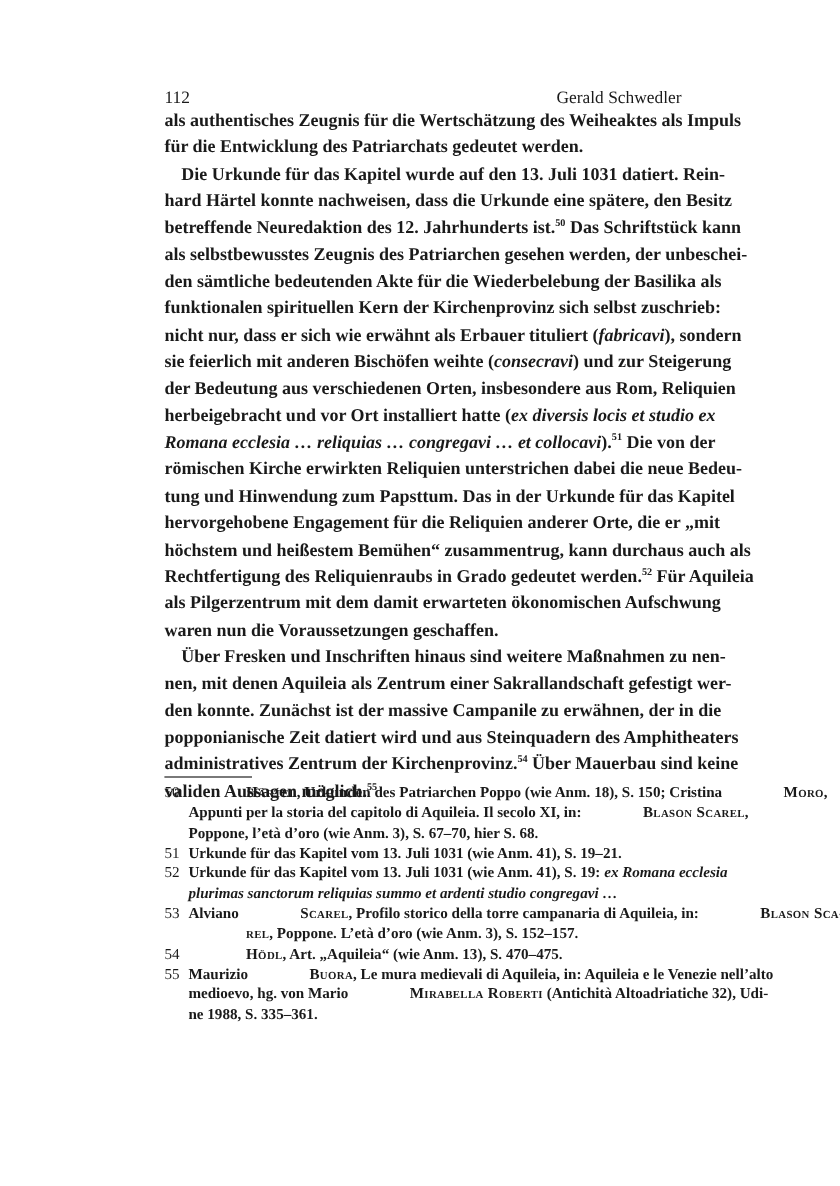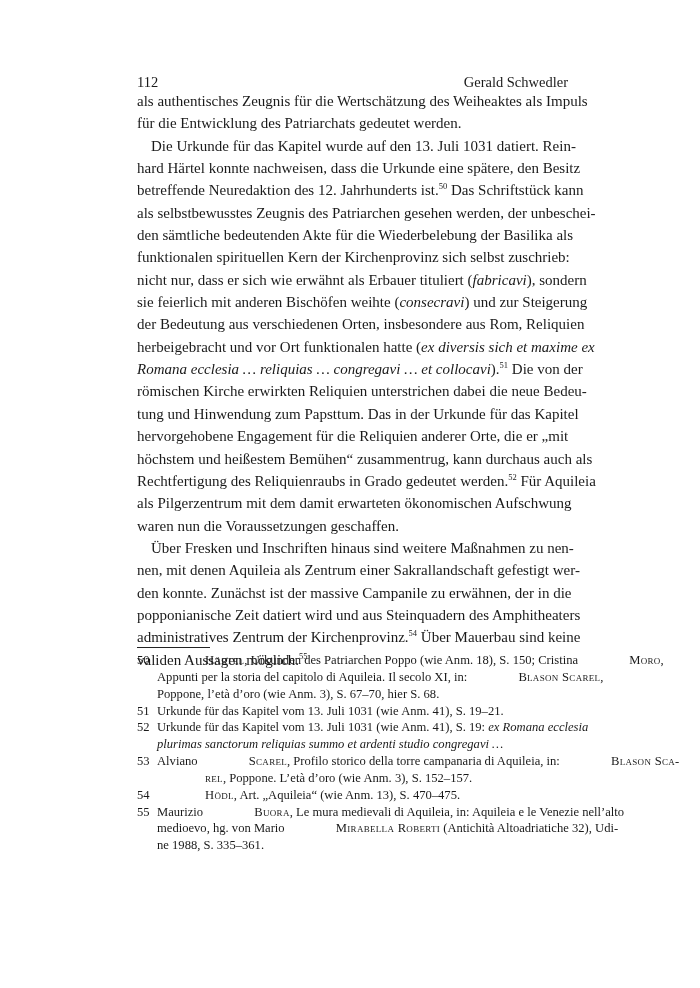--- a/index.html
+++ b/index.html
@@ -4,21 +4,21 @@
 <style>
   html, body { margin: 0; padding: 0; background: #ffffff; }
   body { width: 700px; height: 988px; position: relative; overflow: hidden;
          font-family: "Liberation Serif", "DejaVu Serif", serif; color: #1a1a1a; }
   .page { position: absolute; left: 137px; top: 0; width: 431px; }
   .running-head { position: absolute; top: 74px; left: 0; width: 431px; height: 20px; font-size: 14.5px; }
   .page-number { position: absolute; left: 0; top: 0; }
   .running-title { position: absolute; left: 0; width: 431px; text-align: right; top: 0; }
   .body-text { position: absolute; top: 90px; left: 0; width: 431px; font-size: 15px; line-height: 22.35px;
                text-align: justify; hyphens: manual; }
-  .line { display: block; text-align: justify; text-align-last: justify; white-space: nowrap; height: 22.35px; overflow: visible; }
+  .line { display: block; text-align: justify; text-align-last: justify; white-space: nowrap; height: 22.35px; overflow: visible; font-weight: bold; }
   .line.last { text-align-last: left; }
   .line.ind { padding-left: 14px; }
   i { font-style: italic; }
   sup { font-size: 8.5px; vertical-align: 0; position: relative; top: -6px; line-height: 0; }
   .sc { font-variant: small-caps; letter-spacing: 0.3px; padding-left: 48px; }
   .rule { position: absolute; top: 647px; left: 0; width: 73px; height: 0; border-top: 1px solid #222; }
   .footnotes { position: absolute; top: 652px; left: 0; width: 431px; font-size: 12.6px; line-height: 16.85px; }
   .fn { position: relative; padding-left: 20px; }
   .fn-num { position: absolute; left: 0; top: 0; }
   .fn .line { height: 16.85px; }
@@ -38,21 +38,21 @@
     <span class="line last"><span>für die Entwicklung des Patriarchats gedeutet werden.</span></span>
     <span class="line ind"><span>Die Urkunde für das Kapitel wurde auf den 13. Juli 1031 datiert. Rein-</span></span>
     <span class="line"><span>hard Härtel konnte nachweisen, dass die Urkunde eine spätere, den Besitz</span></span>
     <span class="line"><span>betreffende Neuredaktion des 12. Jahrhunderts ist.</span><sup>50</sup><span> Das Schriftstück kann</span></span>
     <span class="line"><span>als selbstbewusstes Zeugnis des Patriarchen gesehen werden, der unbeschei-</span></span>
     <span class="line"><span>den sämtliche bedeutenden Akte für die Wiederbelebung der Basilika als</span></span>
     <span class="line"><span>funktionalen spirituellen Kern der Kirchenprovinz sich selbst zuschrieb:</span></span>
     <span class="line"><span>nicht nur, dass er sich wie erwähnt als Erbauer tituliert (</span><i>fabricavi</i><span>), sondern</span></span>
     <span class="line"><span>sie feierlich mit anderen Bischöfen weihte (</span><i>consecravi</i><span>) und zur Steigerung</span></span>
     <span class="line"><span>der Bedeutung aus verschiedenen Orten, insbesondere aus Rom, Reliquien</span></span>
-    <span class="line"><span>herbeigebracht und vor Ort funktionalen hatte (</span><i>ex diversis sich et maxime ex</i></span>
+    <span class="line"><span>herbeigebracht und vor Ort installiert hatte (</span><i>ex diversis locis et studio ex</i></span>
     <span class="line"><i>Romana ecclesia … reliquias … congregavi … et collocavi</i><span>).</span><sup>51</sup><span> Die von der</span></span>
     <span class="line"><span>römischen Kirche erwirkten Reliquien unterstrichen dabei die neue Bedeu-</span></span>
     <span class="line"><span>tung und Hinwendung zum Papsttum. Das in der Urkunde für das Kapitel</span></span>
     <span class="line"><span>hervorgehobene Engagement für die Reliquien anderer Orte, die er „mit</span></span>
     <span class="line"><span>höchstem und heißestem Bemühen“ zusammentrug, kann durchaus auch als</span></span>
     <span class="line"><span>Rechtfertigung des Reliquienraubs in Grado gedeutet werden.</span><sup>52</sup><span> Für Aquileia</span></span>
     <span class="line"><span>als Pilgerzentrum mit dem damit erwarteten ökonomischen Aufschwung</span></span>
     <span class="line last"><span>waren nun die Voraussetzungen geschaffen.</span></span>
     <span class="line ind"><span>Über Fresken und Inschriften hinaus sind weitere Maßnahmen zu nen-</span></span>
     <span class="line"><span>nen, mit denen Aquileia als Zentrum einer Sakrallandschaft gefestigt wer-</span></span>

